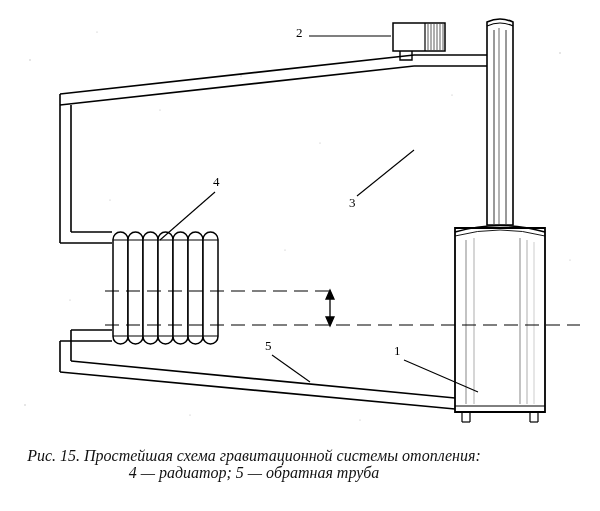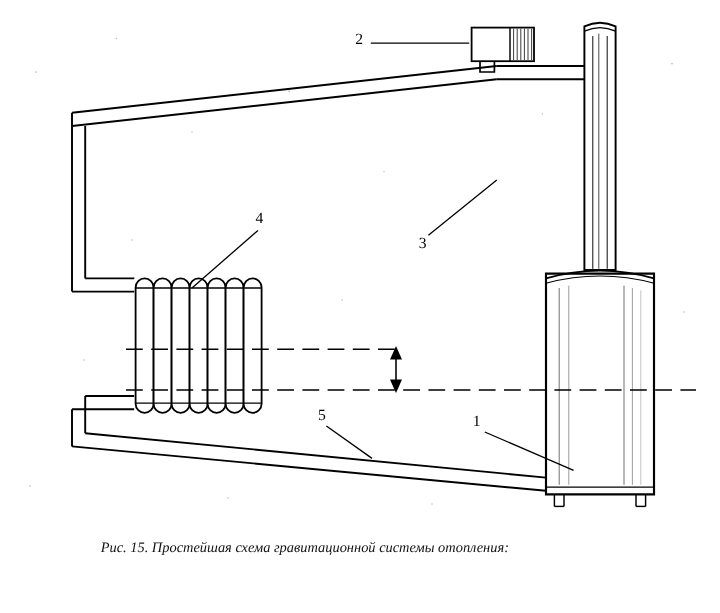--- a/index.html
+++ b/index.html
@@ -23,21 +23,21 @@
     height: 440px;
   }
   .caption-block {
     position: absolute;
     left: 0;
     top: 448px;
     width: 508px;
     text-align: center;
     font-family: "Liberation Serif", serif;
     font-style: italic;
-    font-size: 12px;
+    font-size: 16px;
     color: #111111;
     line-height: 16.5px;
   }
   .caption-line {
     display: block;
     white-space: nowrap;
   }
   .lbl {
     position: absolute;
     font-family: "Liberation Serif", serif;
@@ -182,15 +182,16 @@
   </svg>
 
   <div class="lbl" style="left:394px; top:344px;">1</div>
   <div class="lbl" style="left:296px; top:26px;">2</div>
   <div class="lbl" style="left:349px; top:196px;">3</div>
   <div class="lbl" style="left:213px; top:175px;">4</div>
   <div class="lbl" style="left:265px; top:339px;">5</div>
 
   <div class="caption-block">
     <span class="caption-line">Рис. 15. Простейшая схема гравитационной системы отопления:</span>
+    <span class="caption-line">4 — радиатор; 5 — обратная труба</span>
   </div>
 
 </div>
 
 </body></html>

